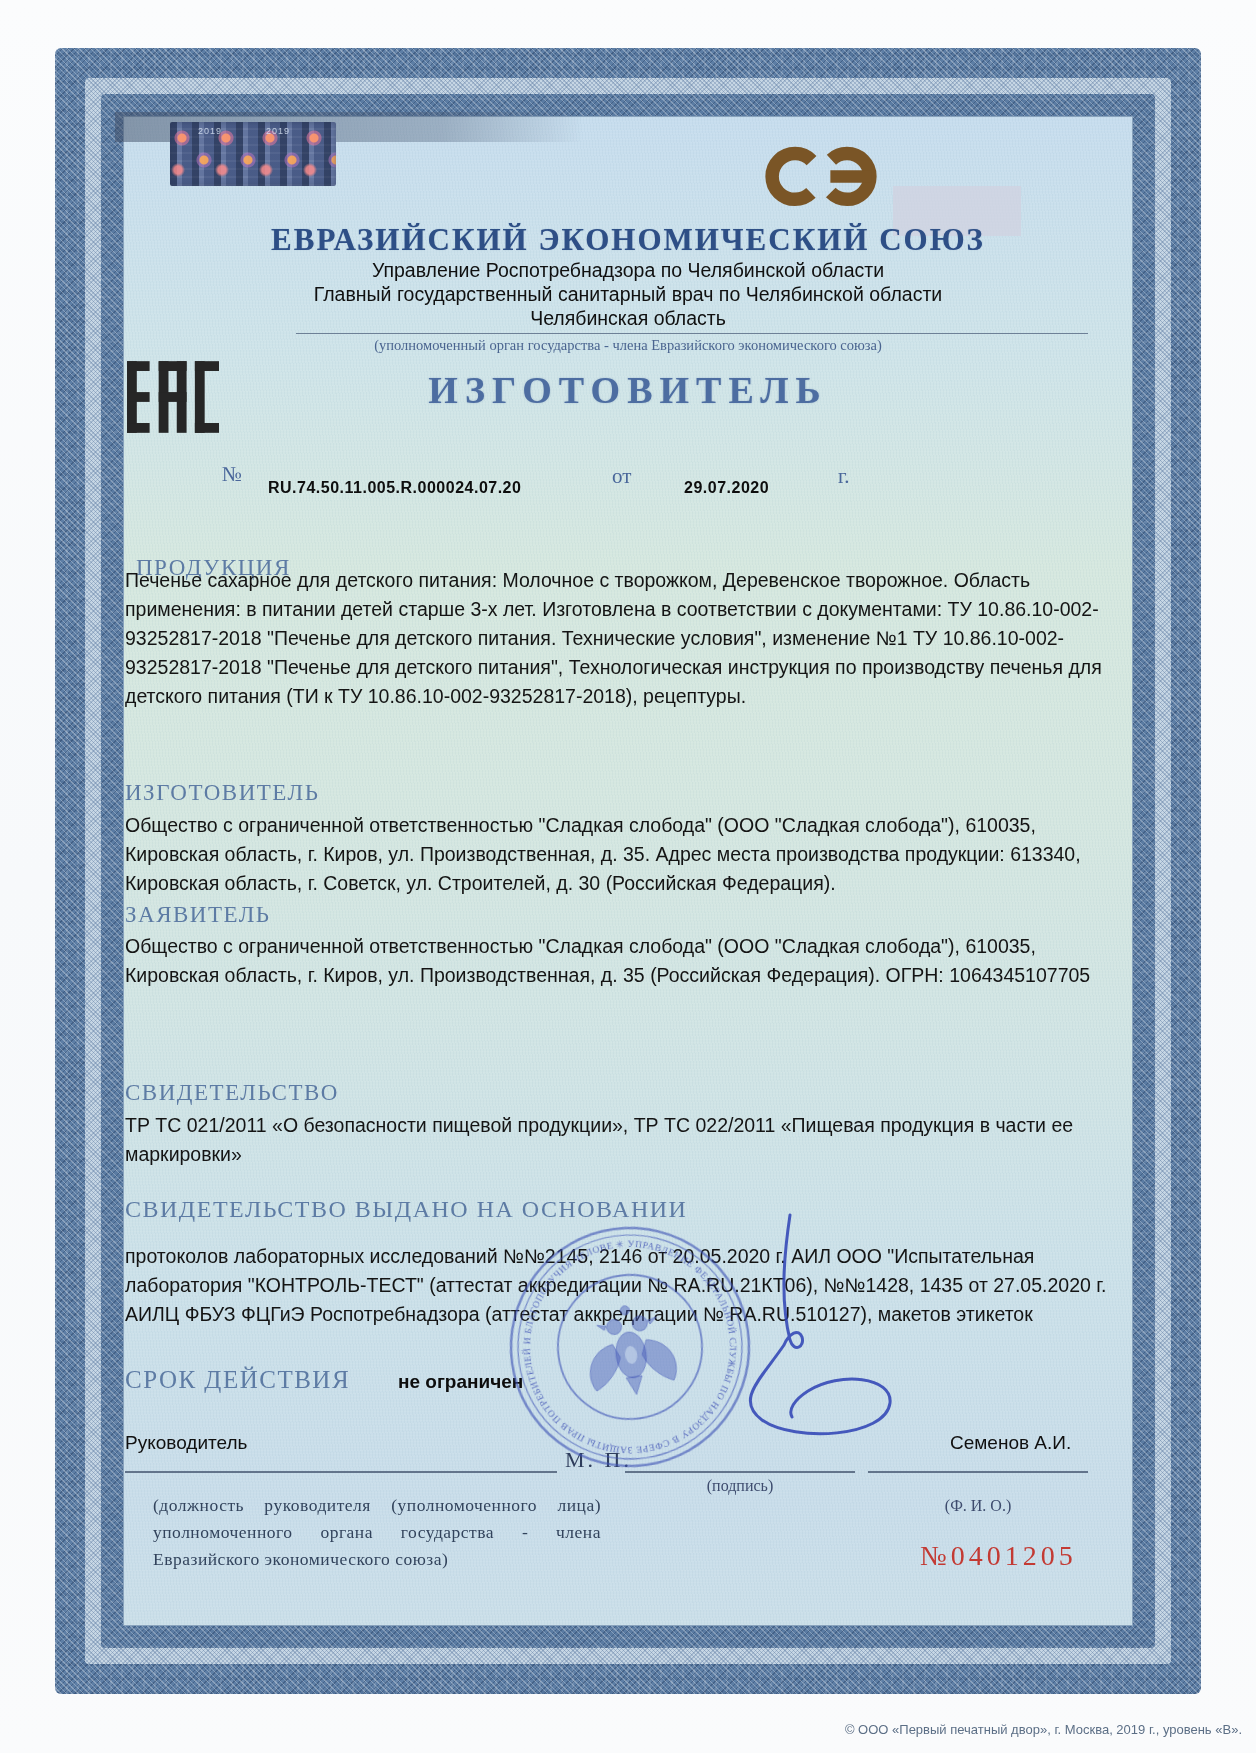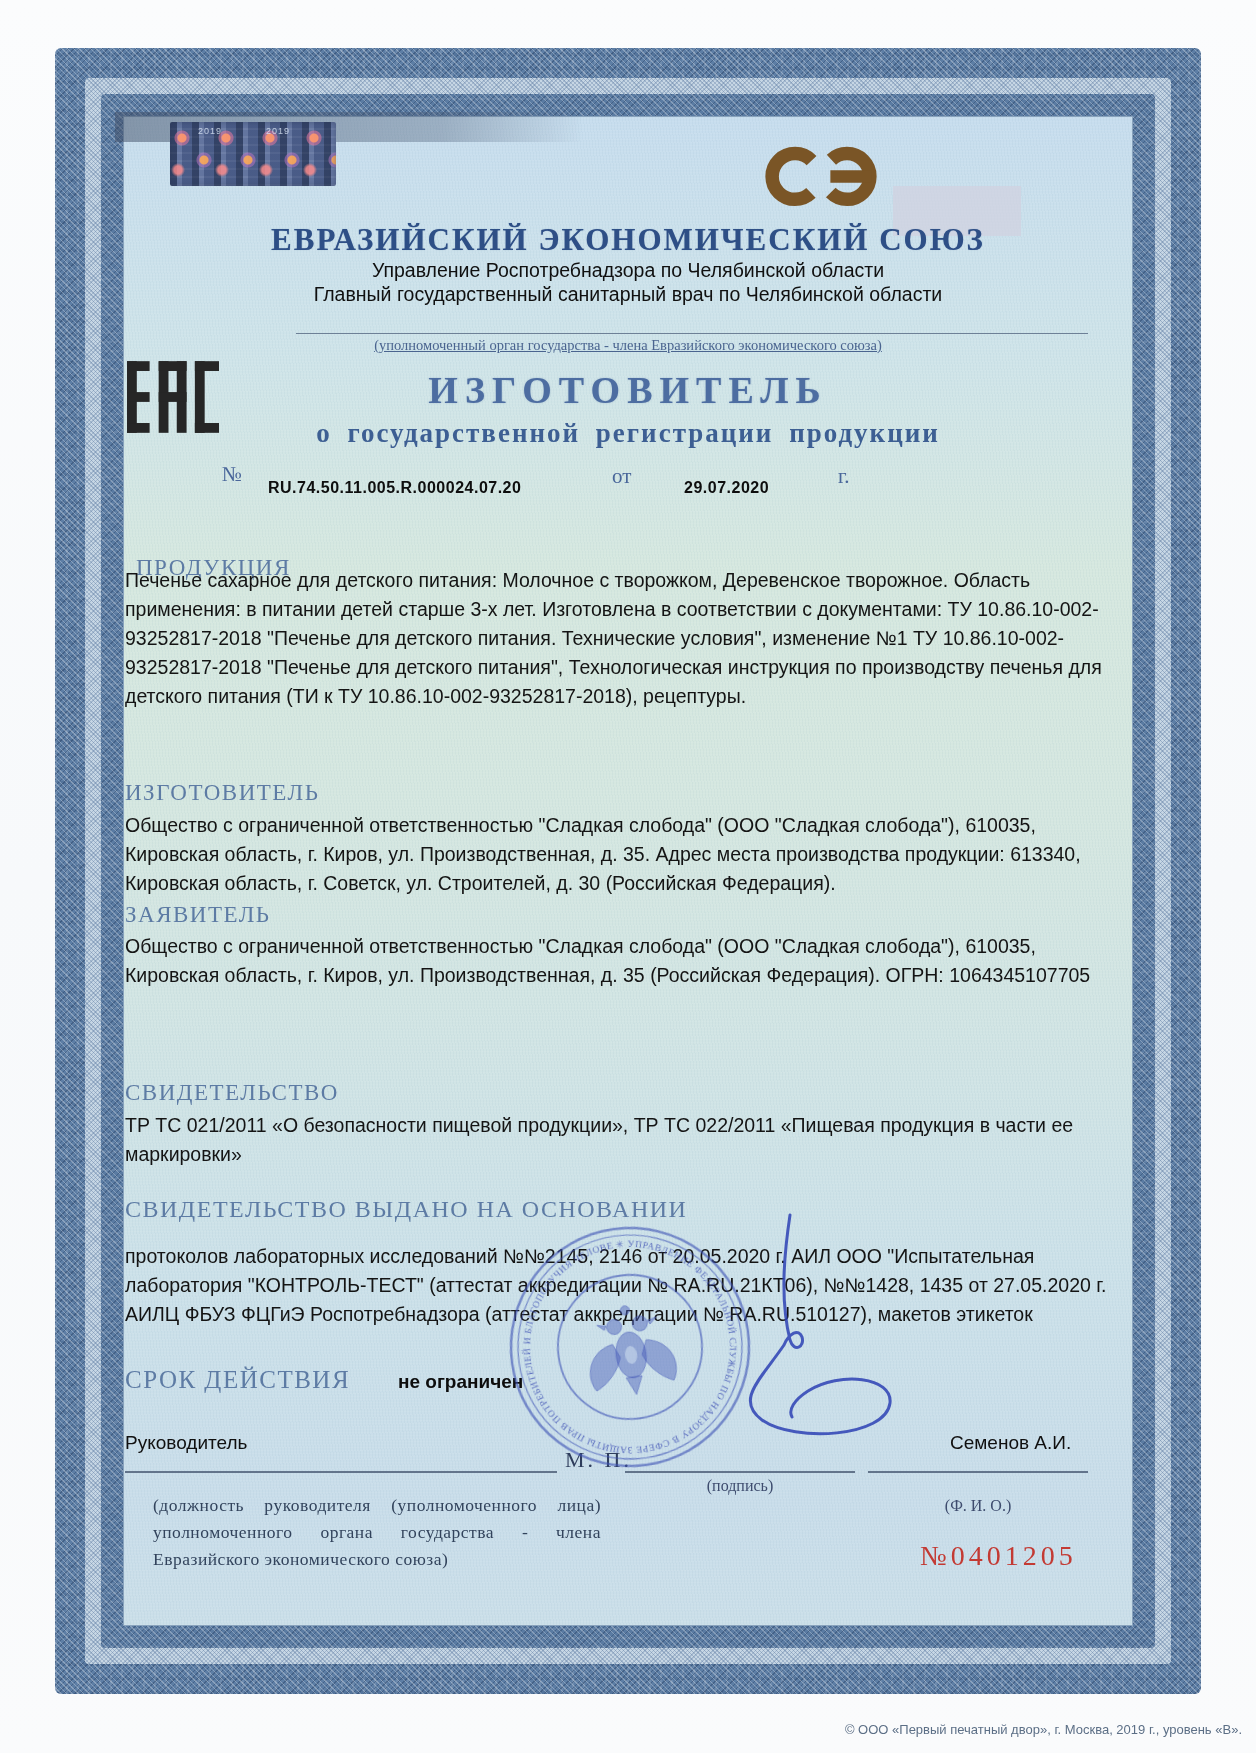--- a/index.html
+++ b/index.html
@@ -56,21 +56,21 @@
       repeating-linear-gradient(0deg, rgba(255,255,255,.12) 0 2px, transparent 2px 8px);
     background-size:44px 56px,44px 56px,44px 56px,auto,auto;
     box-shadow:0 0 6px rgba(40,50,80,.45) inset;
   }
   .holo-year{position:absolute;font-size:9px;color:rgba(230,240,255,.75);letter-spacing:1px;font-family:"Liberation Sans",sans-serif;}
   .patch{left:893px;top:186px;width:128px;height:50px;background:rgba(208,210,224,.75);z-index:1;}
   .se-logo{left:763px;top:138px;width:116px;height:78px;}
   .union-title{top:222px;font-family:"Liberation Serif",serif;font-weight:bold;font-size:31px;color:#2e4f86;letter-spacing:2px;text-shadow:0 0 1px rgba(46,79,134,.4);}
   .auth-line{font-size:19.5px;color:#101010;}
   .divider{left:296px;top:333px;width:792px;height:1px;background:#6d8096;}
-  .auth-caption{top:337px;font-family:"Liberation Serif",serif;font-size:14.5px;color:#4a648f;text-decoration:underline;}
+  .auth-caption{top:337px;font-family:"Liberation Serif",serif;font-size:14.5px;color:#4a648f;}
   .eac{left:127px;top:353px;width:92px;height:88px;}
   .cert-title{top:368px;font-family:"Liberation Serif",serif;font-weight:bold;font-size:38px;color:#4d6da1;letter-spacing:7px;text-shadow:0 0 2px rgba(77,109,161,.35);}
   .cert-subtitle{top:418px;font-family:"Liberation Serif",serif;font-weight:bold;font-size:27px;color:#3d5f93;letter-spacing:2px;word-spacing:7px;}
   .reg-label{font-family:"Liberation Serif",serif;font-size:21px;color:#49669a;}
   .reg-value{font-size:16px;font-weight:bold;color:#0e0e0e;letter-spacing:.5px;margin-top:20px;}
   .sec-head{font-family:"Liberation Serif",serif;font-size:23px;color:#5d7ba4;letter-spacing:1.5px;}
   .sec-body{left:125px;width:1008px;font-size:19.5px;line-height:29px;color:#141414;text-align:left;}
   .validity-value{font-size:19px;font-weight:bold;color:#0d0d0d;}
   .sig-label{font-size:19px;color:#101010;}
   .sig-line{height:1.5px;background:#50617a;opacity:.85;}
@@ -106,41 +106,41 @@
     <g fill="none" stroke="#7a5526" stroke-width="13">
       <circle cx="30" cy="37" r="22" stroke-dasharray="0 17.5 103.2 17.5"></circle>
       <circle cx="80" cy="37" r="22" stroke-dasharray="51.6 35 51.6"></circle>
       <line x1="64" y1="37" x2="104" y2="37" stroke-width="12"></line>
     </g>
   </svg>
 
   <div class="abs centered union-title">ЕВРАЗИЙСКИЙ ЭКОНОМИЧЕСКИЙ СОЮЗ</div>
   <div class="abs centered auth-line" style="top:259px;">Управление Роспотребнадзора по Челябинской области</div>
   <div class="abs centered auth-line" style="top:283px;">Главный государственный санитарный врач по Челябинской области</div>
+  <div class="abs centered auth-line" style="top:307px;">Челябинская область</div>
   <div class="abs divider"></div>
   <div class="abs centered auth-caption">(уполномоченный орган государства - члена Евразийского экономического союза)</div>
 
   <svg class="abs eac" viewBox="0 0 122 95">
     <g fill="#262626">
       <rect x="0" y="0" width="13" height="95"></rect>
         <rect x="0" y="0" width="30" height="13"></rect>
       <rect x="0" y="41" width="30" height="13"></rect>
         <rect x="0" y="82" width="30" height="13"></rect>
       <rect x="42" y="0" width="13" height="95"></rect>
         <rect x="66" y="0" width="13" height="95"></rect>
       <rect x="42" y="0" width="37" height="13"></rect>
         <rect x="42" y="41" width="37" height="13"></rect>
       <rect x="90" y="0" width="13" height="95"></rect>
         <rect x="90" y="0" width="32" height="13"></rect>
       <rect x="90" y="82" width="32" height="13"></rect>
     </g>
   </svg>
 
   <div class="abs centered cert-title">ИЗГОТОВИТЕЛЬ</div>
-  <div class="abs centered cert-subtitle">о государственной регистрации продукции</div>
 
   <span class="abs reg-label" style="left:222px;top:462px;">№</span>
   <span class="abs reg-value" style="left:268px;top:459px;">RU.74.50.11.005.R.000024.07.20</span>
   <span class="abs reg-label" style="left:612px;top:464px;">от</span>
   <span class="abs reg-value" style="left:684px;top:459px;">29.07.2020</span>
   <span class="abs reg-label" style="left:838px;top:464px;">г.</span>
 
   <div class="abs sec-head" style="left:136px;top:536px;margin-top:19px;">ПРОДУКЦИЯ</div>
   <div class="abs sec-body" style="top:566px;">Печенье сахарное для детского питания: Молочное с творожком, Деревенское творожное. Область применения: в питании детей старше 3-х лет. Изготовлена в соответствии с документами: ТУ 10.86.10-002-93252817-2018 "Печенье для детского питания. Технические условия", изменение №1 ТУ 10.86.10-002-93252817-2018 "Печенье для детского питания", Технологическая инструкция по производству печенья для детского питания (ТИ к ТУ 10.86.10-002-93252817-2018), рецептуры.</div>
 

